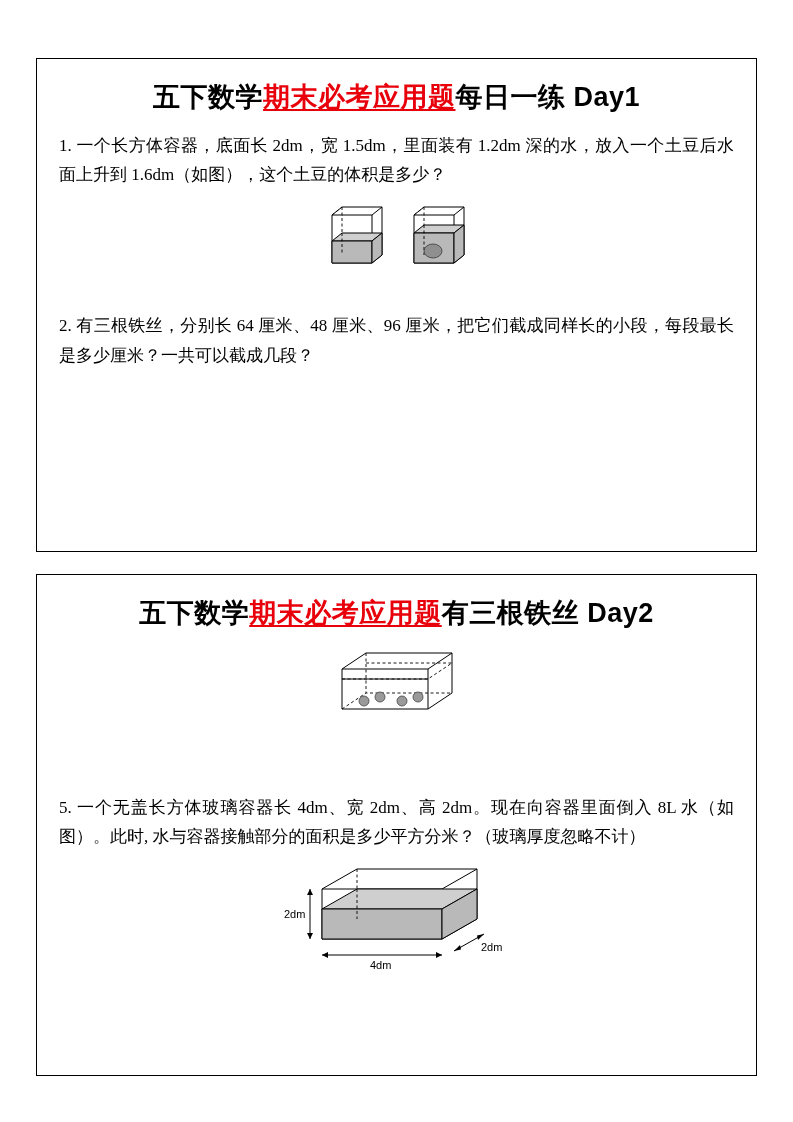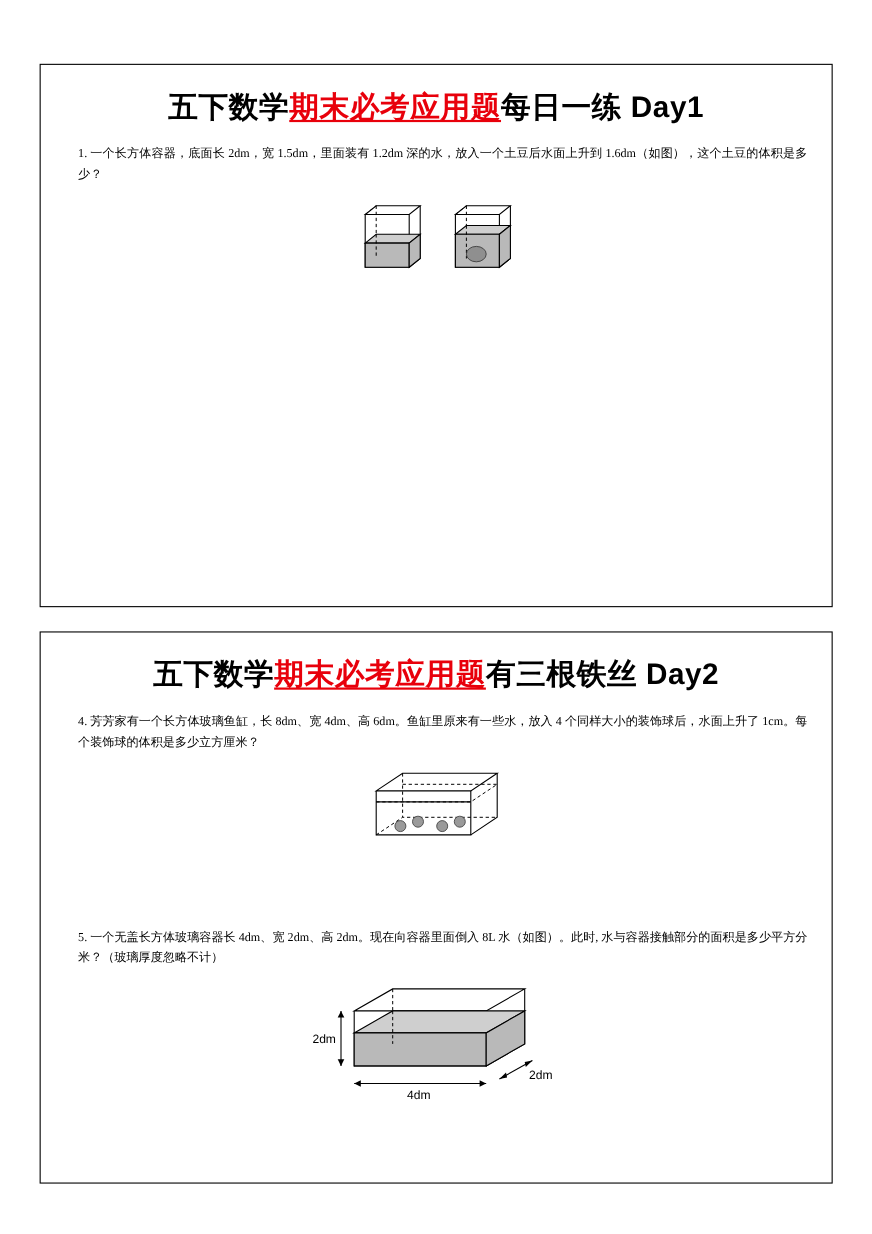--- a/index.html
+++ b/index.html
@@ -41,24 +41,24 @@
     white-space: nowrap;
   }
   .title .black { color: #000; }
   .title .red {
     color: #e8000b;
     text-decoration: underline;
     text-underline-offset: 3px;
   }
 
   .q {
-    font-size: 11px;
+    font-size: 17px;
     line-height: 1.72;
     text-align: justify;
-    margin: 0 0 6px 12px;
+    margin: 0 0 6px 0;
   }
 
   .spacer-sm { height: 26px; }
   .spacer-md { height: 58px; }
   .spacer-lg { height: 72px; }
 
   .figwrap {
     display: flex;
     justify-content: center;
     margin: 12px 0 6px 0;
@@ -128,38 +128,38 @@
           <path class="water" d="M52 62 L62 54 L62 24 L52 32 Z"></path>
           <path class="dash" d="M22 24 L22 54"></path>
 
           <ellipse cx="31" cy="50" rx="9" ry="7" fill="#8f8f8f" stroke="#3a3a3a" stroke-width="0.8"></ellipse>
         </svg>
       </div>
     </div>
 
     <div class="spacer-sm"></div>
 
+    <p class="q">
+      <span>2.</span>
+      <span>有三根铁丝，分别长 64 厘米、48 厘米、96 厘米，把它们截成同样长的小段，每段最长是多少厘米？一共可以截成几段？</span>
+    </p>
 
     <div class="spacer-lg"></div>
     <div class="spacer-md"></div>
 
 
     <div class="spacer-lg"></div>
   </div>
 
   <div class="card card-2">
 
     <div class="title">
       <span class="black">五下数学</span><span class="red">期末必考应用题</span><span class="black">有三根铁丝 Day2</span>
     </div>
 
-    <p class="q">
-      <span>4.</span>
-      <span>芳芳家有一个长方体玻璃鱼缸，长 8dm、宽 4dm、高 6dm。鱼缸里原来有一些水，放入 4 个同样大小的装饰球后，水面上升了 1cm。每个装饰球的体积是多少立方厘米？</span>
-    </p>
 
     <div class="figwrap">
       <svg width="130" height="82" viewBox="0 0 130 82">
 
         <path class="edge" d="M10 22 L96 22 L120 6 L34 6 Z"></path>
 
         <path class="edge" d="M10 22 L10 62 L96 62 L96 22"></path>
         <path class="edge" d="M96 62 L120 46 L120 6"></path>
 
         <path class="dash" d="M34 6 L34 46 L120 46"></path>

